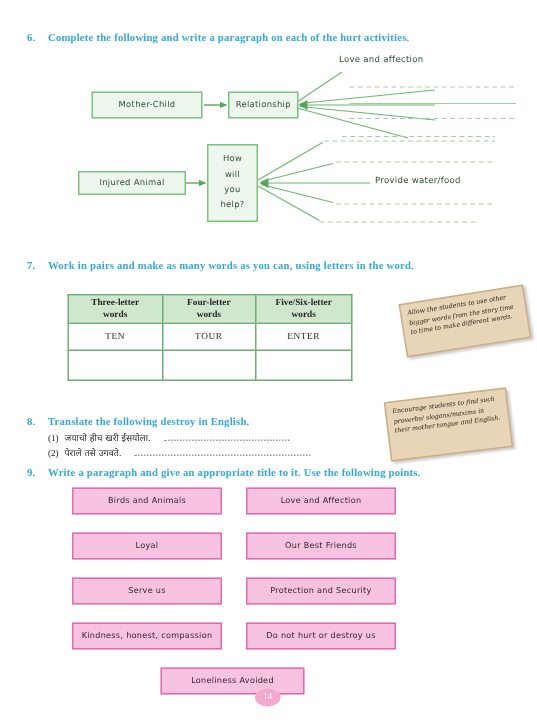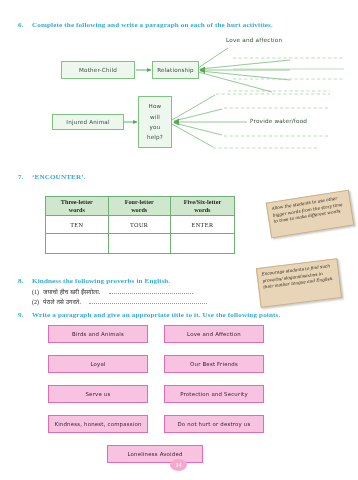--- a/index.html
+++ b/index.html
@@ -209,21 +209,21 @@
       <span>help?</span>
     </div>
 
     <div class="lbl" style="left:226px;top:7px;">Love and affection</div>
     <div class="lbl" style="left:250px;top:88px;">Provide water/food</div>
   </div>
 
   <div class="q" style="left:14px;top:172px;width:332px;">
     <span class="num">7.</span>
     <span class="txt">
-      <span class="l2">‘ENCOUNTER’.</span>
+      <span class="l1">Work in pairs and make as many words as you can, using letters in the word.</span>
     </span>
   </div>
 
   <table class="tbl" style="left:45px;top:196px;width:190px;">
     <tbody>
         <tr>
       <td class="h" style="width:63px;">
         <span>Three-letter</span><br>
         <span>words</span>
       </td>
@@ -248,21 +248,21 @@
     </tr>
   </tbody>
     </table>
 
   <div class="note" id="note-1">Allow the students to use other bigger words from the story time to time to make different words.</div>
   <div class="note" id="note-2">Encourage students to find such proverbs/ slogans/maxims in their mother tongue and English.</div>
 
   <div class="q" style="left:14px;top:276px;width:250px;">
     <span class="num">8.</span>
     <span class="txt">
-        <span class="l1">Kindness the following proverbs in English.</span>
+        <span class="l1">Translate the following destroy in English.</span>
       </span>
   </div>
 
   <div class="prov" style="left:32px;top:288px;">
     <span class="pn">(1)</span>
     <span>जयाचो हीच खरी ईंसयोला.</span>
     <span class="blank"></span>
   </div>
   <div class="prov" style="left:32px;top:298px;">
     <span class="pn">(2)</span>

